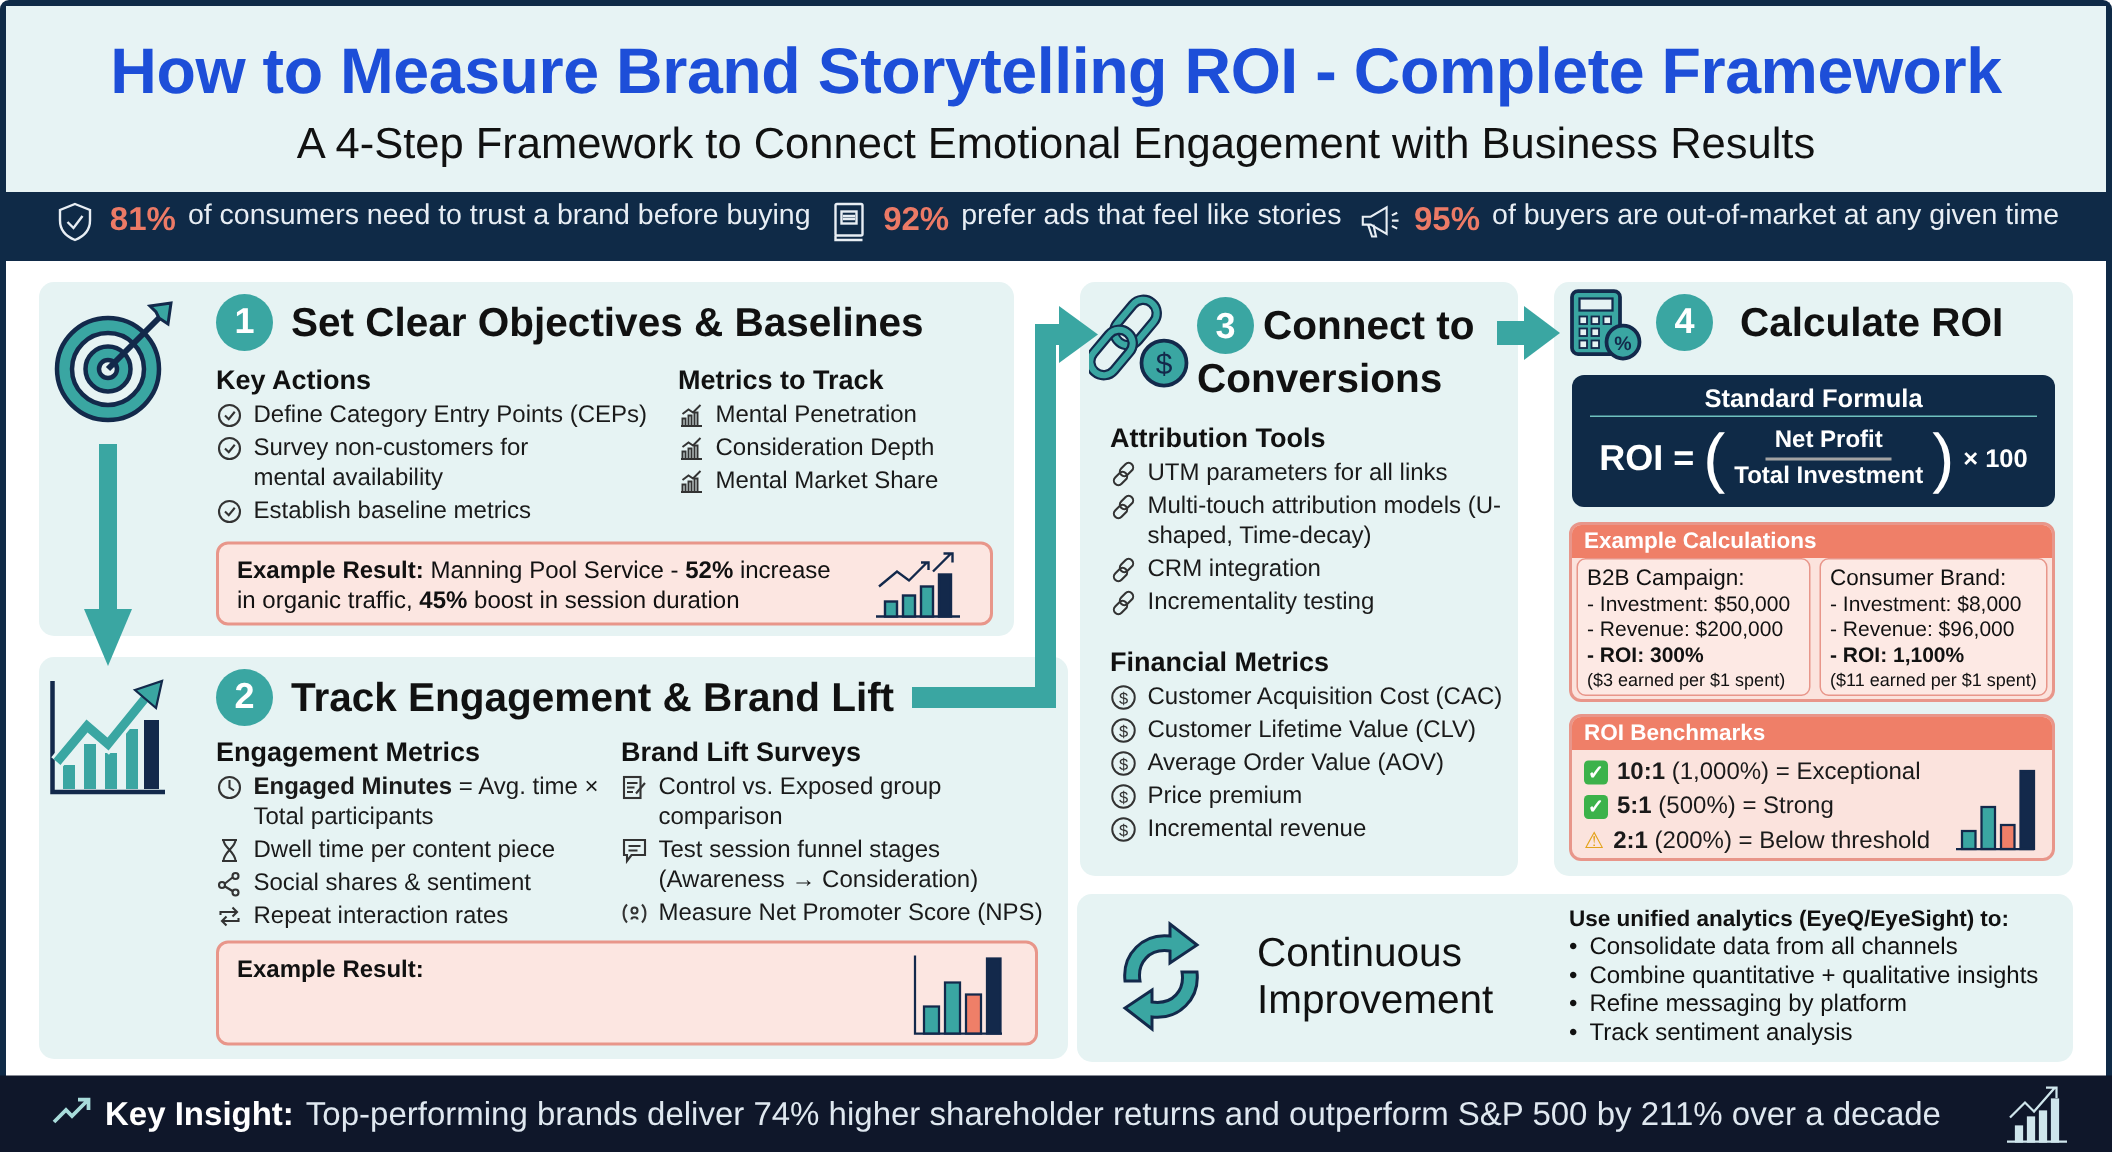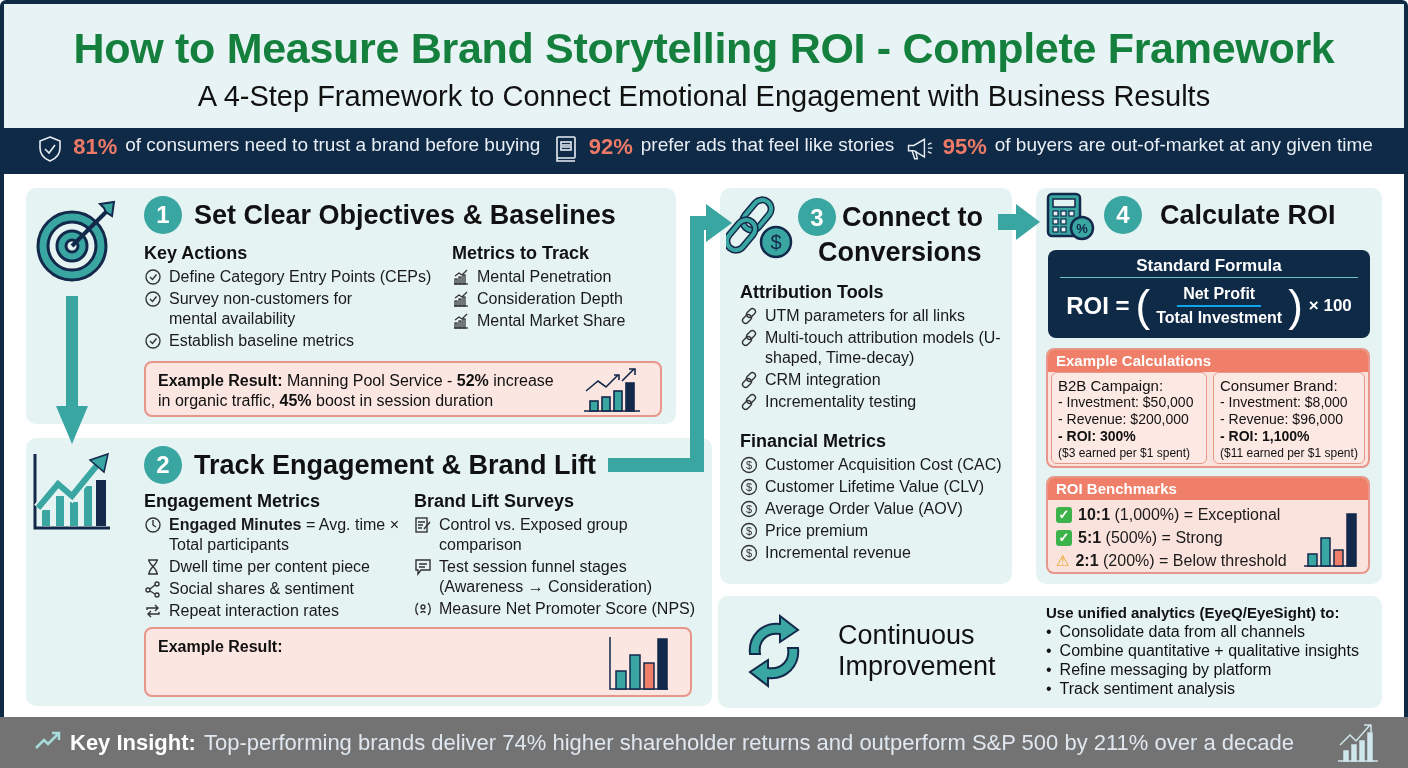--- a/index.html
+++ b/index.html
@@ -1,20 +1,20 @@
 <!DOCTYPE html>
 <html><head>
 <meta charset="utf-8">
 <style>
 *{box-sizing:border-box;margin:0;padding:0}
 html,body{width:1408px;height:768px;overflow:hidden}
 body{background:#ffffff;font-family:"Liberation Sans",sans-serif;color:#111;position:relative}
 .frame{position:absolute;left:0;top:0;width:1408px;height:768px;border:4px solid #0f2a47;border-bottom:none;border-radius:6px 6px 0 0}
 .header{position:absolute;left:4px;top:4px;width:1400px;height:124px;background:#e7f3f4}
-.title{position:absolute;left:0;top:20px;width:100%;text-align:center;font-size:43px;font-weight:700;color:#15803d;letter-spacing:-0.3px}
+.title{position:absolute;left:0;top:20px;width:100%;text-align:center;font-size:43px;font-weight:700;color:#1d4ed8;letter-spacing:-0.3px}
 .subtitle{position:absolute;left:0;top:76px;width:100%;text-align:center;font-size:29px;color:#111}
 .statsbar{position:absolute;left:0;top:128px;width:1408px;height:46px;background:#0f2a47;display:flex;align-items:center;justify-content:space-around;padding:0 30px}
 .stat{display:flex;align-items:flex-start;gap:8px;color:#e8eef4;font-size:19px}
 .stat .pct{color:#ec7a66;font-weight:700;font-size:22px}
 .stat svg{width:30px;height:30px}
 .panel{position:absolute;background:#e6f3f3;border-radius:10px}
 .stepnum{display:inline-flex;align-items:center;justify-content:center;width:38px;height:38px;border-radius:50%;background:#3aa6a2;color:#fff;font-weight:700;font-size:24px}
 .steptitle{position:absolute;display:flex;align-items:center;gap:12px;font-size:27px;font-weight:700;color:#111}
 .sechead{font-size:18px;font-weight:700;color:#111;margin-bottom:3px}
 .list{list-style:none}
@@ -23,30 +23,30 @@
 .list li .ic svg{width:18px;height:18px}
 .example{position:absolute;background:#fce6e1;border:2px solid #e8968a;border-radius:8px;padding:8px 12px;font-size:16px;line-height:20px}
 .example b{font-weight:700}
 .arrow-teal{background:#3aa6a2;position:absolute}
 .formula{position:absolute;left:1048px;top:250px;width:322px;height:88px;background:#0f2a47;border-radius:8px;color:#fff}
 .formula .fh{text-align:center;font-size:17px;font-weight:700;padding-top:6px;height:28px;border-bottom:1px solid #6fc1bf;margin:0 12px}
 .formula .fr{display:flex;align-items:center;justify-content:center;gap:6px;height:56px}
 .formula .roi{font-size:24px;font-weight:700}
 .formula .paren{font-size:44px;font-weight:300;line-height:44px}
 .frac{display:flex;flex-direction:column;align-items:center;font-size:16px;font-weight:700}
-.frac .n{border-bottom:2px solid #0ea5e9;padding:0 6px 2px}
+.frac .n{border-bottom:2px solid #a3a3a3;padding:0 6px 2px}
 .frac .d{padding-top:2px}
 .orangebox{position:absolute;background:#fbe3dd;border:2px solid #e8968a;border-radius:8px;overflow:hidden}
 .orangebox .oh{background:#ef7f68;color:#fff;font-weight:700;font-size:15px;padding:2px 8px;height:22px}
 .calc{position:absolute;background:#fde9e4;border:1.5px solid #e8968a;border-radius:6px;padding:4px 6px;font-size:14px;line-height:17px;color:#111}
 .calc .ct{font-weight:400;font-size:15px}
 .calc .small{font-size:12px}
 .bench li{font-size:16px;line-height:21px;display:flex;gap:6px;align-items:center}
 .chk{display:inline-flex;width:16px;height:16px;background:#3cb24a;border-radius:3px;color:#fff;font-size:13px;align-items:center;justify-content:center;font-weight:700}
-.footer{position:absolute;left:0;top:717px;width:1408px;height:51px;background:#737373;display:flex;align-items:center;padding-left:34px;color:#dfe8f0;font-size:22px;gap:8px}
+.footer{position:absolute;left:0;top:717px;width:1408px;height:51px;background:#0f172a;display:flex;align-items:center;padding-left:34px;color:#dfe8f0;font-size:22px;gap:8px}
 .footer b{font-weight:700;color:#fff}
 .ci-list{list-style:none}
 .ci-list li{font-size:16px;line-height:19px;color:#111}
 .ci-list li::before{content:"•";margin-right:8px}
 </style>
 </head>
 <body>
 
 <div class="frame"></div>
 
@@ -296,21 +296,21 @@
       <rect x="6" y="22" width="18" height="34" rx="9" transform="rotate(40 15 39)" fill="none" stroke="#3aa6a2" stroke-width="4"></rect>
       <circle cx="50" cy="46" r="15" fill="#3aa6a2" stroke="#13294b" stroke-width="2.5"></circle>
       <text x="50" y="53" text-anchor="middle" font-size="20" fill="#13294b" font-family="Liberation Sans, sans-serif">$</text>
     </svg>
 </div>
 <div style="position:absolute;left:798px;top:198px;font-size:27px;font-weight:700;line-height:33px">
   <div style="display:flex;align-items:center;gap:6px">
       <span class="stepnum">3</span>
       <span>Connect to</span>
     </div>
-  <div style="margin-left:20px">Conversions</div>
+  <div style="margin-left:0">Conversions</div>
 </div>
 <div style="position:absolute;left:740px;top:282px;width:270px">
   <div class="sechead">Attribution Tools</div>
   <ul class="list">
     <li>
         <span class="ic"><svg viewBox="0 0 18 18" fill="none" stroke="#333" stroke-width="1.4">
             <rect x="8" y="1" width="6" height="10" rx="3" transform="rotate(45 11 6)"></rect>
             <rect x="4" y="7" width="6" height="10" rx="3" transform="rotate(45 7 12)"></rect>
           </svg></span>
         <span>UTM parameters for all links</span>

